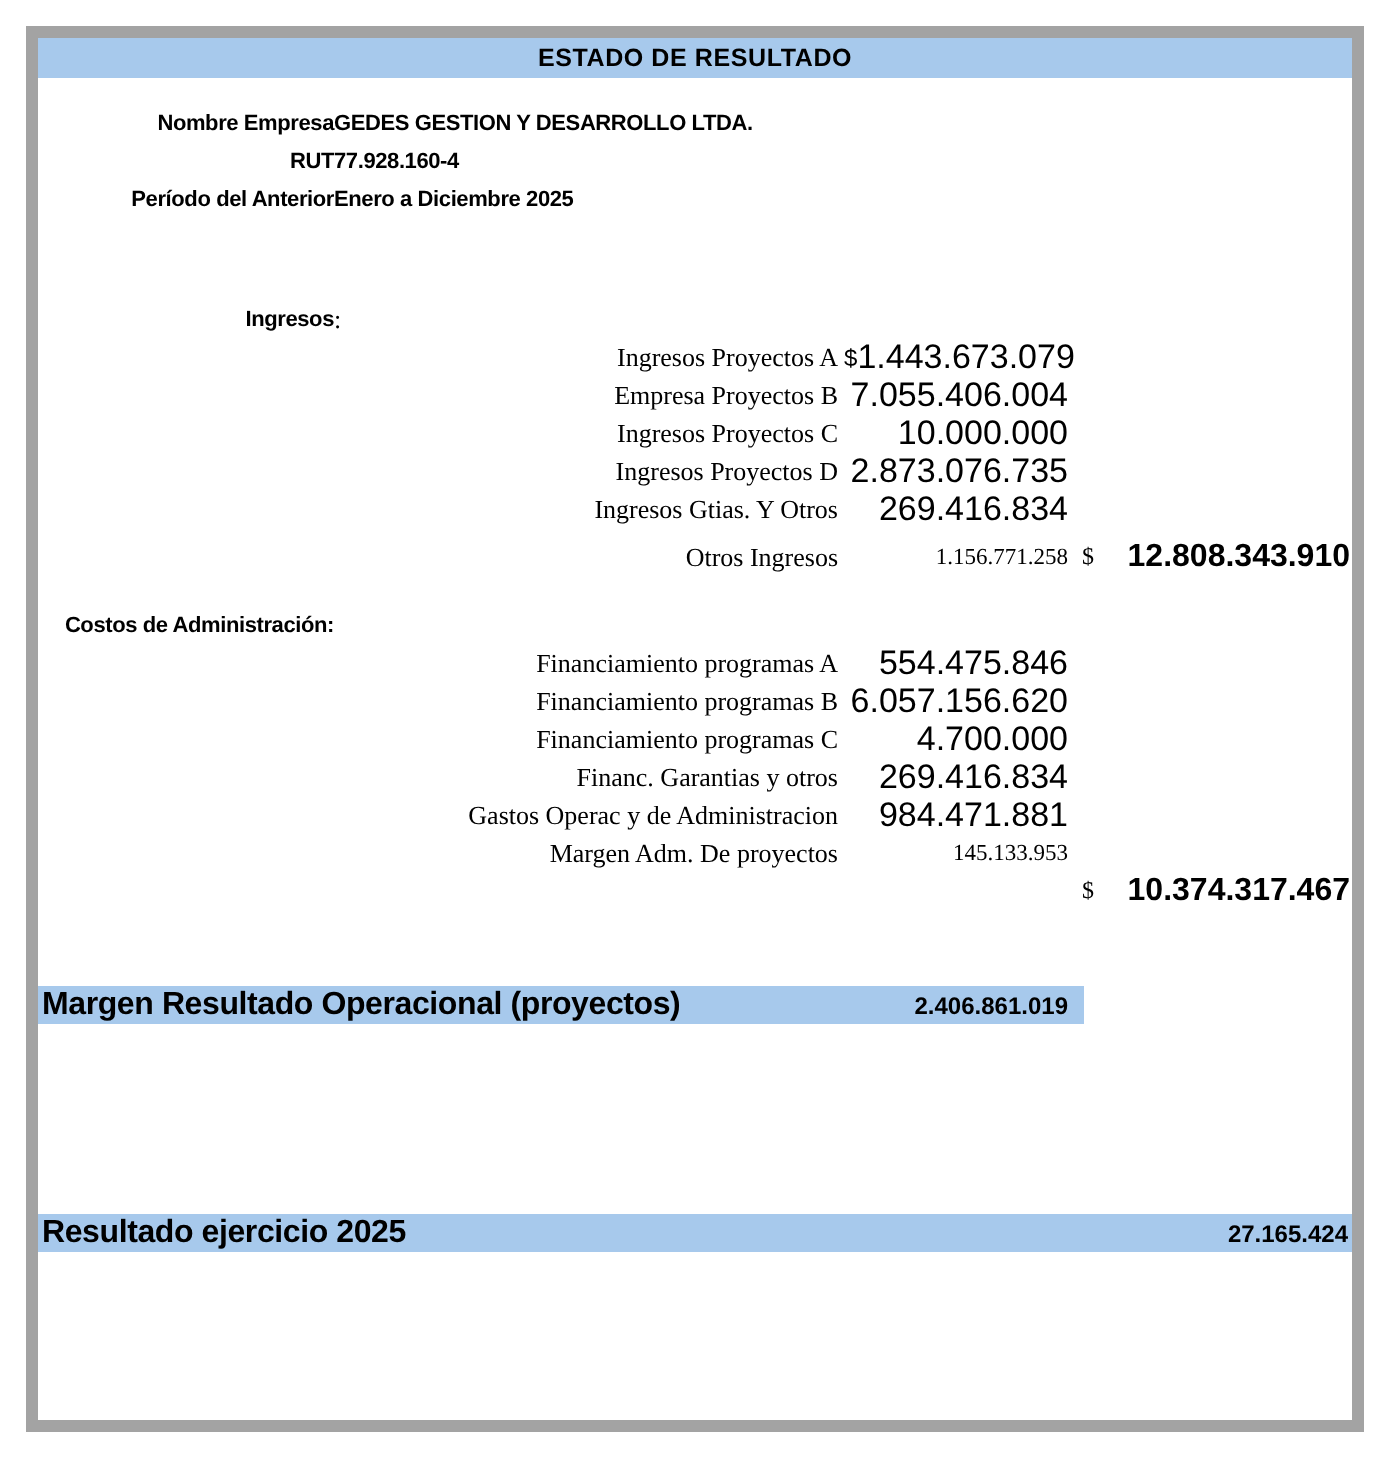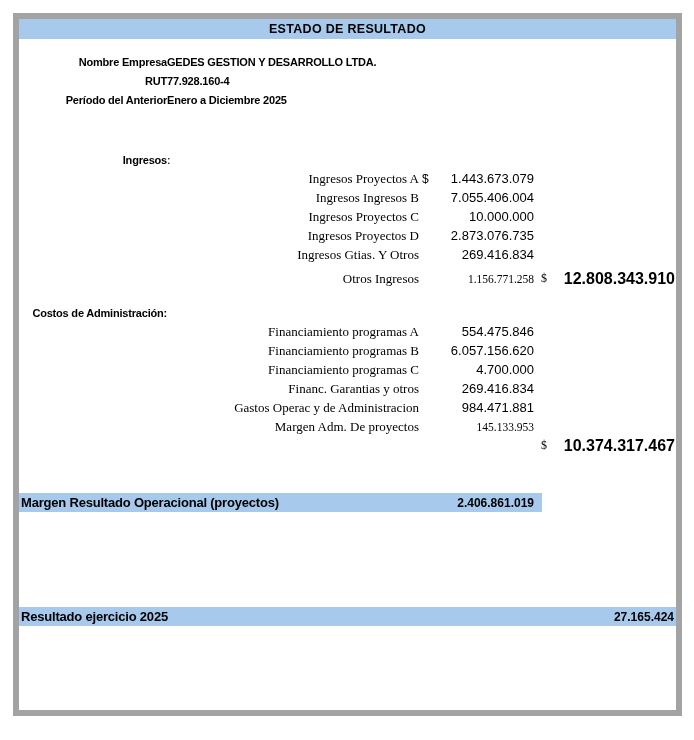--- a/index.html
+++ b/index.html
@@ -19,32 +19,32 @@
     font-weight:bold;font-size:12.5px;letter-spacing:.3px;
   }
   .spacer{width:100%;}
   .row{display:flex;height:19px;align-items:center;white-space:nowrap;}
   .ca{width:148px;flex:0 0 148px;padding-left:2px;box-sizing:border-box;
       font-weight:bold;font-size:11px;letter-spacing:-.2px;overflow:visible;}
   .cv{font-weight:bold;font-size:11px;letter-spacing:-.2px;}
   .cl{width:252px;flex:0 0 252px;font-family:"Liberation Serif",serif;font-size:13px;}
   .cn{width:117px;flex:0 0 117px;display:flex;justify-content:space-between;
       align-items:center;box-sizing:border-box;padding-left:3px;padding-right:2px;}
-  .cn .val{font-size:13px;margin-left:auto;}
+  .cn .val{font-size:17px;margin-left:auto;}
   .cn .dollar{font-size:12px;}
   .small-serif{font-family:"Liberation Serif",serif;font-size:11.5px !important;}
   .ct{flex:1;display:flex;justify-content:space-between;align-items:center;
       box-sizing:border-box;padding-left:5px;padding-right:1px;}
   .ct .dollar{font-family:"Liberation Serif",serif;font-size:12px;}
   .ct .tval{font-weight:bold;font-size:16px;margin-left:auto;}
   .hl-bar{
     height:19px;display:flex;align-items:center;justify-content:space-between;
     box-sizing:border-box;
   }
-  .hl-bar .hl-label{font-weight:bold;font-size:13px;letter-spacing:-.2px;padding-left:2px;}
+  .hl-bar .hl-label{font-weight:bold;font-size:16px;letter-spacing:-.2px;padding-left:2px;}
   .hl-bar .hl-val{font-weight:bold;font-size:12px;}
   .margen-bar{width:523px;padding-right:8px;}
   .resultado-bar{width:100%;padding-right:2px;}
   .colon{font-family:"Liberation Serif",serif;font-size:13px;}
 </style>
 </head>
 <body>
 
 <div class="sheet">
 
@@ -77,21 +77,21 @@
   <div class="row">
     <div class="ca"></div>
     <div class="cl">Ingresos Proyectos A</div>
     <div class="cn">
       <span class="dollar">$</span>
       <span class="val">1.443.673.079</span>
     </div>
   </div>
   <div class="row">
     <div class="ca"></div>
-    <div class="cl">Ingresos Ingresos B</div>
+    <div class="cl">Empresa Proyectos B</div>
     <div class="cn">
       <span class="dollar"></span>
       <span class="val">7.055.406.004</span>
     </div>
   </div>
   <div class="row">
     <div class="ca"></div>
     <div class="cl">Ingresos Proyectos C</div>
     <div class="cn">
       <span class="dollar"></span>

